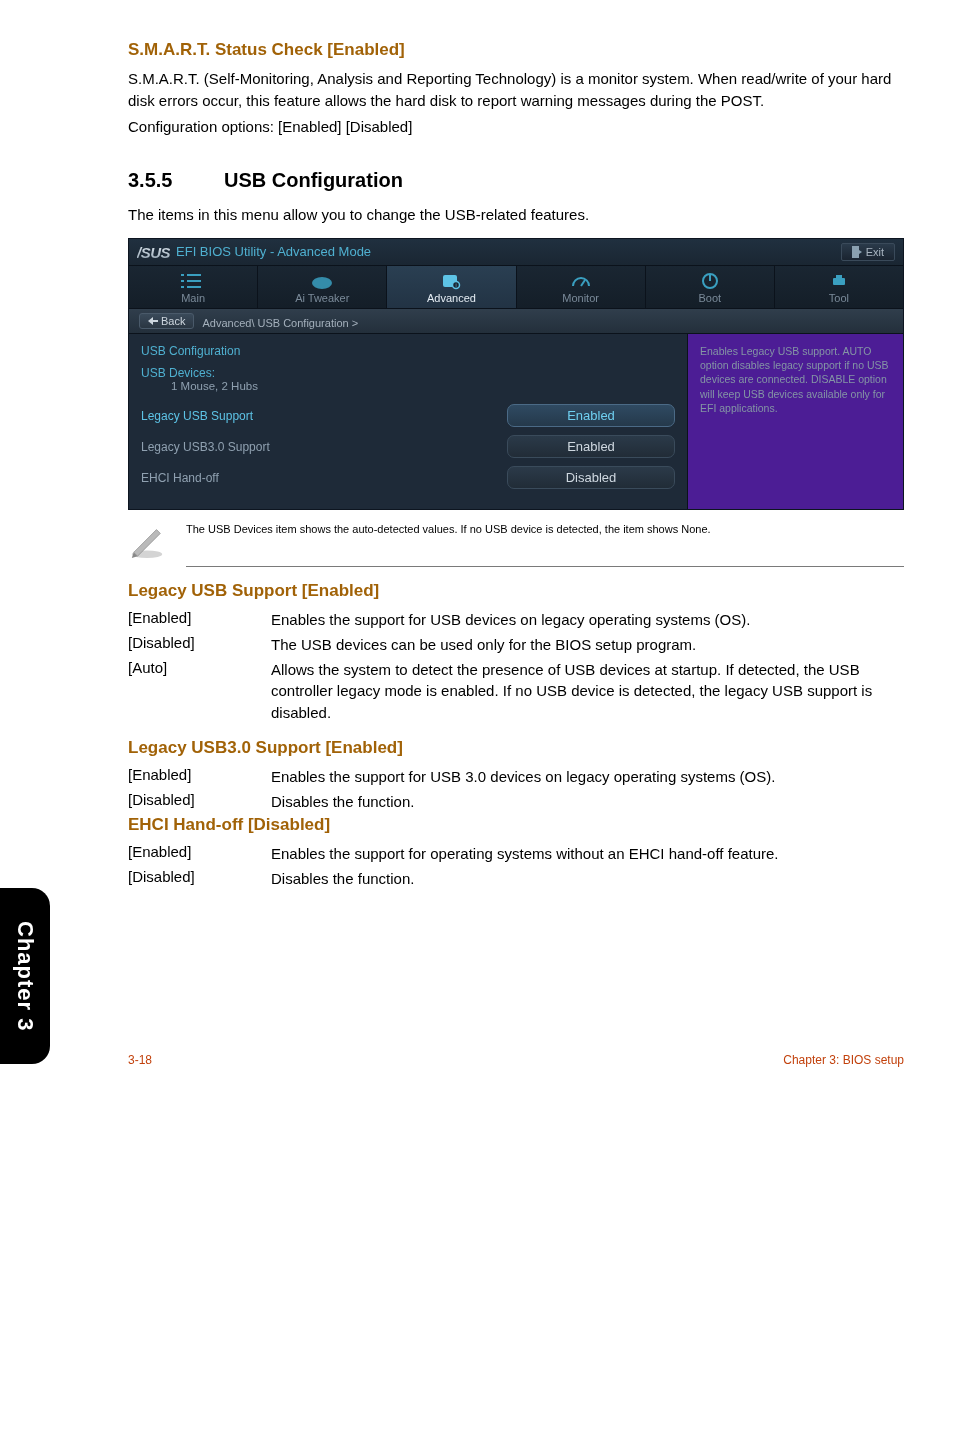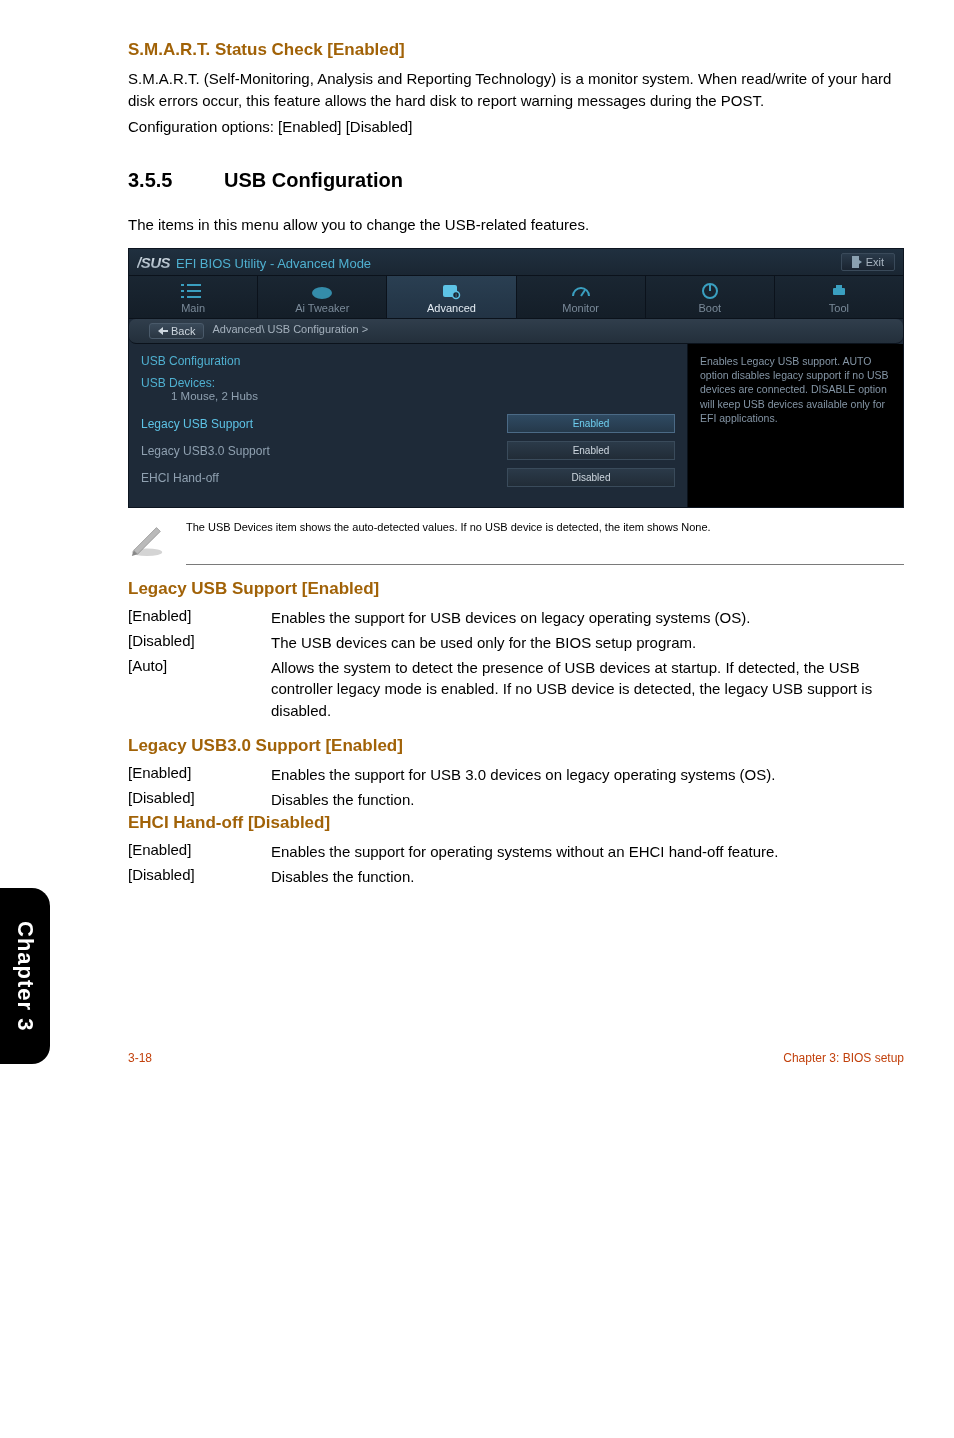--- a/index.html
+++ b/index.html
@@ -22,41 +22,41 @@
     font-size: 15px;
     color: #000;
     line-height: 1.45;
     margin-bottom: 4px;
   }
   .section-heading {
     font-size: 20px;
     font-weight: bold;
     color: #000;
     margin-top: 32px;
-    margin-bottom: 22px;
+    margin-bottom: 12px;
   }
   .section-heading .num { display:inline-block; width:96px; }
   .bios-window {
     background: #1e2a38;
     border: 1px solid #0d1520;
     margin: 12px 0;
     font-size: 12px;
     color: #c5d0db;
   }
   .bios-titlebar {
     display: flex;
     align-items: center;
     justify-content: space-between;
     background: linear-gradient(#20303f,#1a2632);
     padding: 4px 8px;
     border-bottom: 1px solid #0b121b;
   }
   .bios-title-left {
     display: flex;
-    align-items: flex-end;
+    align-items: flex-start;
     gap: 6px;
     color: #4fb0d0;
     font-size: 13px;
   }
   .asus-logo {
     font-style: italic;
     font-weight: bold;
     letter-spacing: -0.5px;
     font-size: 15px;
     background: linear-gradient(#dfe8ef,#96a6b4);
@@ -94,49 +94,48 @@
   }
   .tab-icon {
     display: block;
     margin: 0 auto 2px auto;
     height: 18px;
     color: #3a9fc0;
   }
   .bios-tab.active .tab-icon { color: #5dc3e6; }
   .bios-breadcrumb {
     display: flex;
-    align-items: flex-start;
+    align-items: flex-end;
     background: linear-gradient(#303e4c,#232f3b);
-    padding: 4px 20px;
+    padding: 4px 10px;
     gap: 8px;
     border-bottom: 1px solid #0b121b;
     font-size: 11px;
     color:#a4b0bc;
-    border-radius:7px;
   }
   .back-btn {
     display: flex;
     align-items: center;
     gap: 3px;
     background: linear-gradient(#3a4a5a,#2a3642);
     border: 1px solid #4a5a6a;
     border-radius: 3px;
     padding: 1px 8px;
     color: #cdd6de;
   }
   .bios-body {
     display: flex;
   }
   .bios-main {
     flex: 1;
     padding: 10px 12px 14px 12px;
   }
   .bios-side {
     width: 216px;
-    background: #000000;
+    background: #4c1d95;
     border-left: 1px solid #0b121b;
     padding: 10px 12px;
     font-size: 10.5px;
     color: #8495a5;
     line-height: 1.35;
   }
   .cfg-title { color: #4fb0d0; font-size: 12px; margin-bottom: 8px; }
   .cfg-sub { color: #4fb0d0; font-size: 12px; }
   .cfg-subval { color: #8fa0b0; font-size: 11.5px; padding-left: 30px; margin-bottom: 10px; }
   .cfg-row {
@@ -146,24 +145,24 @@
     margin: 4px 0;
     padding: 2px 0;
   }
   .cfg-row.hl .cfg-label { color:#5dc3e6; }
   .cfg-label { color: #8fa0b0; font-size: 12px; }
   .cfg-value {
     width: 168px;
     text-align: center;
     background: linear-gradient(#2b3a49,#212c37);
     border: 1px solid #3a4b5b;
-    border-radius: 0;
+    border-radius: 7px;
     padding: 3px 0;
     color: #cfd8e0;
-    font-size: 10px;
+    font-size: 13px;
   }
   .cfg-row.hl .cfg-value {
     background: linear-gradient(#2f4a62,#25394b);
     border-color:#4b6a86;
     color:#6fcff0;
   }
   .note-row {
     display: flex;
     align-items: flex-start;
     gap: 20px;

